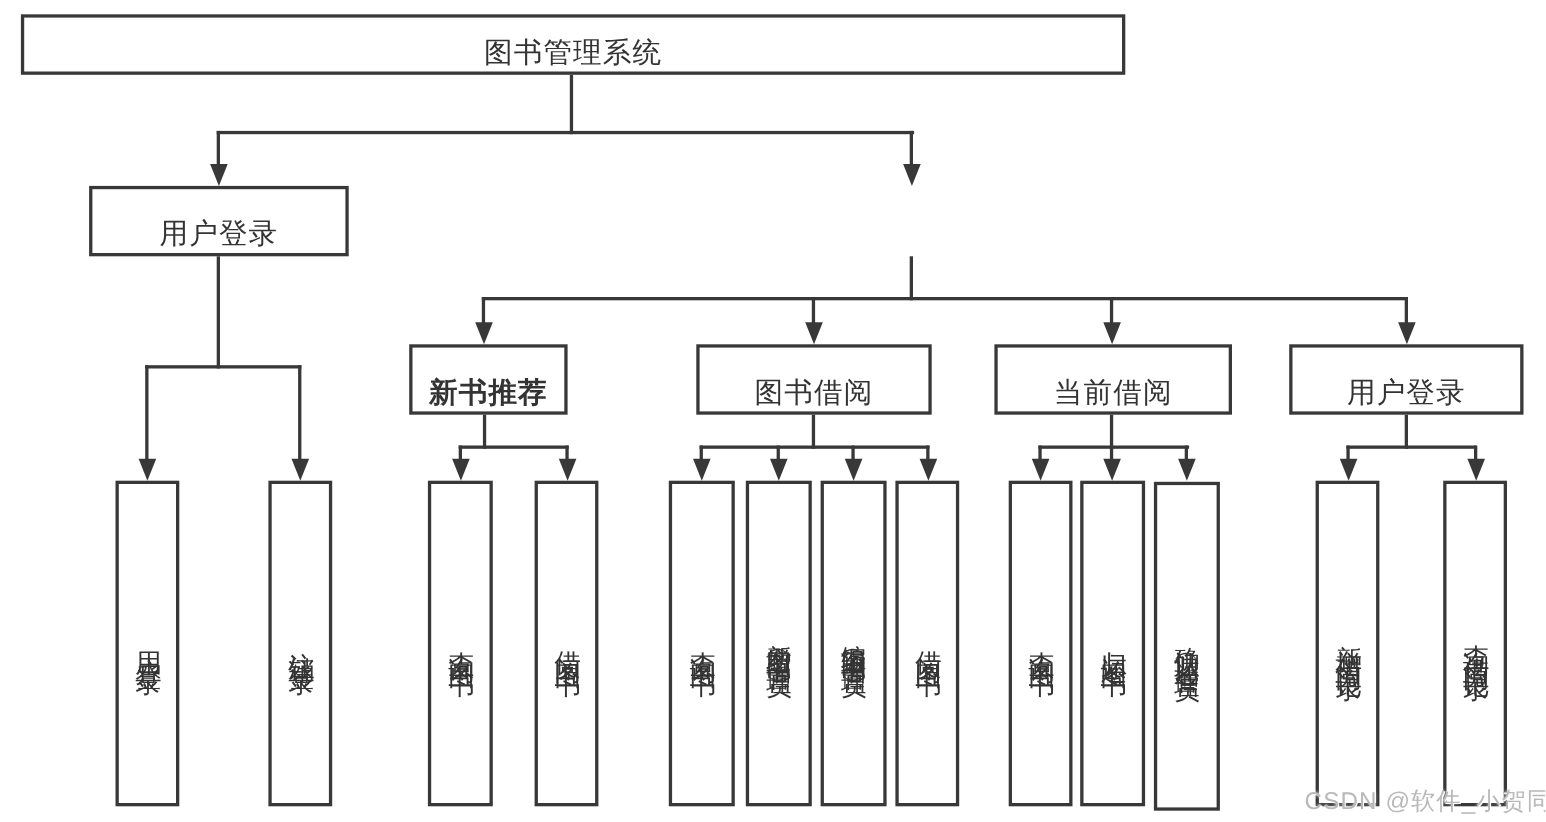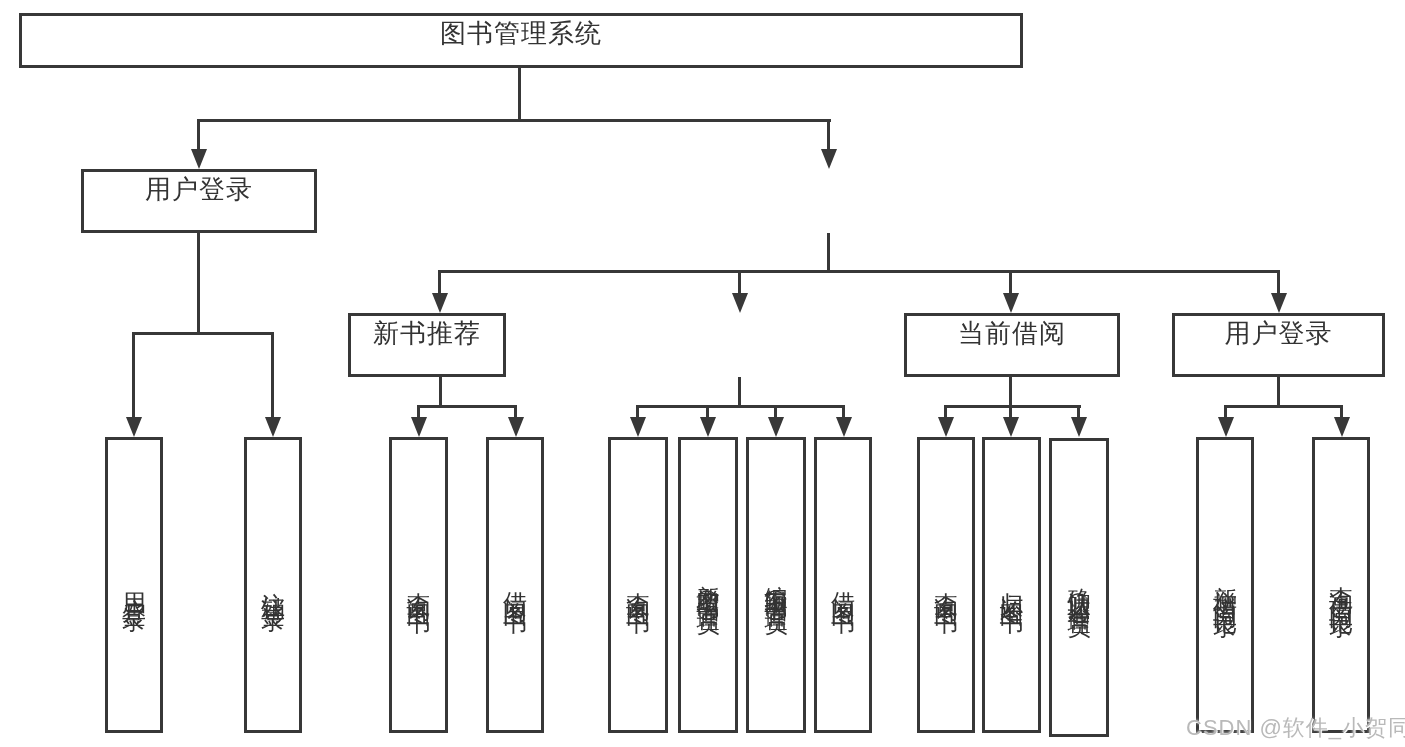--- a/index.html
+++ b/index.html
@@ -8,21 +8,21 @@
     width:1405px;height:747px;
     background:#ffffff;
     font-family:"Liberation Sans","DejaVu Sans",sans-serif;
     overflow:hidden;
   }
   .box{
     position:absolute;
     box-sizing:border-box;
     border:3px solid #383838;
     background:#ffffff;
-    display:flex;align-items:flex-start;justify-content:center;
+    display:flex;align-items:flex-end;justify-content:center;
     color:#333333;
   }
   .hlabel{font-size:26px;letter-spacing:1px;white-space:nowrap;}
   .leaf{
     position:absolute;
     box-sizing:border-box;
     border:3px solid #383838;
     background:#ffffff;
     display:flex;align-items:center;justify-content:center;
     color:#333333;
@@ -62,22 +62,25 @@
 <div id="canvas">
 
   <div class="box" style="left:19px;top:13px;width:1004px;height:55px;">
     <span class="hlabel">图书管理系统</span>
   </div>
 
   <div class="box" style="left:81px;top:169px;width:236px;height:64px;">
     <span class="hlabel">用户登录</span>
   </div>
 
-  <div class="box" style="left:348px;top:313px;width:158px;height:64px;">
+  <div class="box" style="left:372px;top:313px;width:144px;height:64px;font-weight:bold;">
     <span class="hlabel">新书推荐</span>
+  </div>
+  <div class="box" style="left:633px;top:313px;width:214px;height:64px;">
+    <span class="hlabel">图书借阅</span>
   </div>
   <div class="box" style="left:904px;top:313px;width:216px;height:64px;">
     <span class="hlabel">当前借阅</span>
   </div>
   <div class="box" style="left:1172px;top:313px;width:213px;height:64px;">
     <span class="hlabel">用户登录</span>
   </div>
 
   <div class="leaf" style="left:105px;top:437px;width:58px;height:296px;">
     <span class="vtext">用户登录</span>

